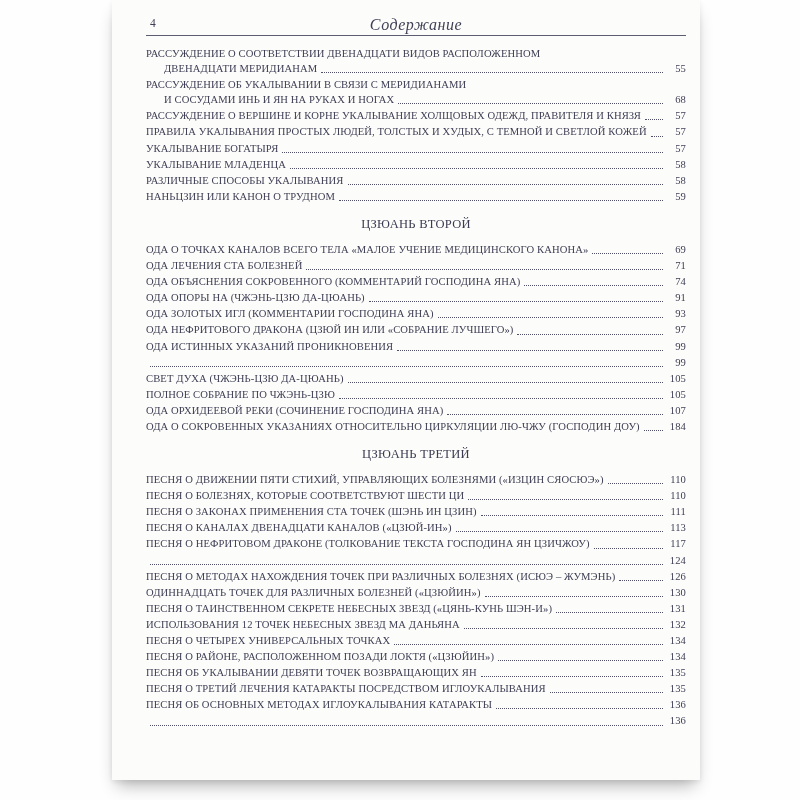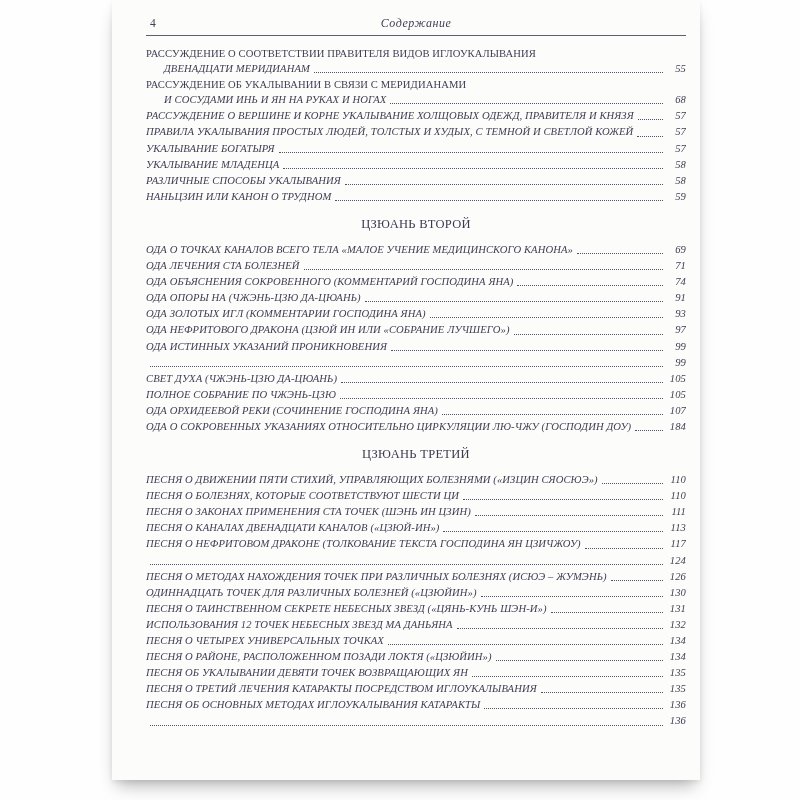--- a/index.html
+++ b/index.html
@@ -17,36 +17,36 @@
     box-shadow:0 10px 16px -5px rgba(0,0,0,0.30), 0 2px 5px rgba(0,0,0,0.07);
     padding:16px 14px 18px 34px;
   }
   .running-head { position:relative; height:16px; margin-bottom:3px; }
   .pagenum {
     position:absolute; left:4px; top:1px;
     font-size:11.5px; color:#3f3f56;
   }
   .head-title {
     display:block; text-align:center;
-    font-style:italic; font-size:12px;
+    font-style:italic; font-size:16px;
     color:#3f3f56; letter-spacing:0.5px;
   }
   .rule { border-bottom:1px solid #5c5c72; margin-bottom:10px; }
   .section-heading {
     text-align:center; font-weight:normal;
     font-size:12.5px; color:#3b3b52;
     letter-spacing:0.3px;
     margin:13px 0 10px 0;
   }
   .entry {
     color:#3e3e55; font-size:10.6px;
     letter-spacing:0.1px; line-height:15.1px;
     margin-bottom:1px;
   }
-  .entry-last { display:flex; align-items:flex-start; overflow:hidden;font-style:italic; }
+  .entry-last { display:flex; align-items:flex-start; overflow:hidden; }
   .entry-last.cont { padding-left:18px; }
   .txt { white-space:nowrap; }
   .leader {
     flex:1 1 auto; min-width:6px;
     margin:0 3px 3px 4px;
     border-bottom:1.6px dotted #50506a;
     align-self:flex-end;
   }
   .pg { white-space:nowrap; min-width:20px; text-align:right; }
 </style>
@@ -55,21 +55,21 @@
 
 <div class="canvas">
   <div class="page">
     <div class="running-head">
       <span class="pagenum">4</span>
       <span class="head-title">Содержание</span>
     </div>
     <div class="rule"></div>
     <div id="toc">
         <div class="entry">
-          <div class="entry-line">РАССУЖДЕНИЕ О СООТВЕТСТВИИ ПРАВИТЕЛЯ ВИДОВ ИГЛОУКАЛЫВАНИЯ</div>
+          <div class="entry-line">РАССУЖДЕНИЕ О СООТВЕТСТВИИ ДВЕНАДЦАТИ ВИДОВ РАСПОЛОЖЕННОМ</div>
           <div class="entry-last cont">
             <span class="txt">ДВЕНАДЦАТИ МЕРИДИАНАМ</span>
             <span class="leader"></span>
             <span class="pg">55</span>
           </div>
         </div>
         <div class="entry">
           <div class="entry-line">РАССУЖДЕНИЕ ОБ УКАЛЫВАНИИ В СВЯЗИ С МЕРИДИАНАМИ</div>
           <div class="entry-last cont">
             <span class="txt">И СОСУДАМИ ИНЬ И ЯН НА РУКАХ И НОГАХ</span>

